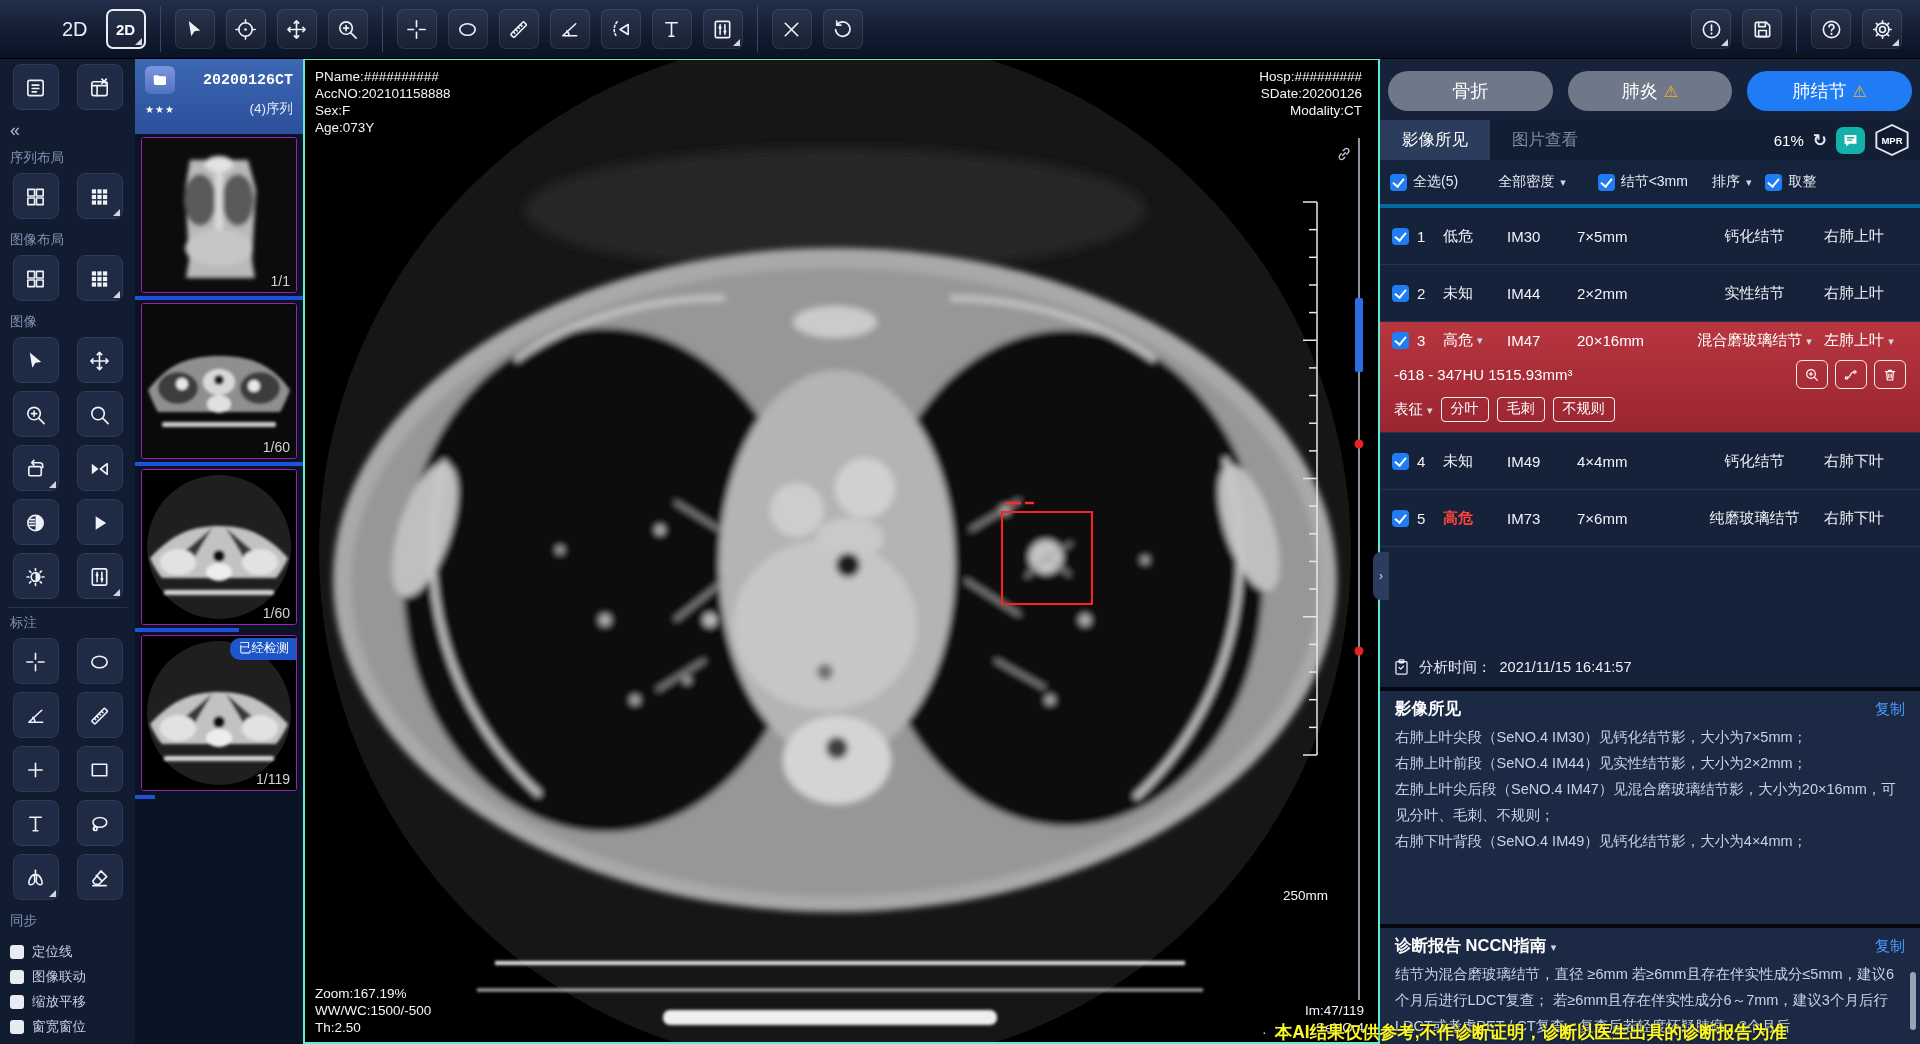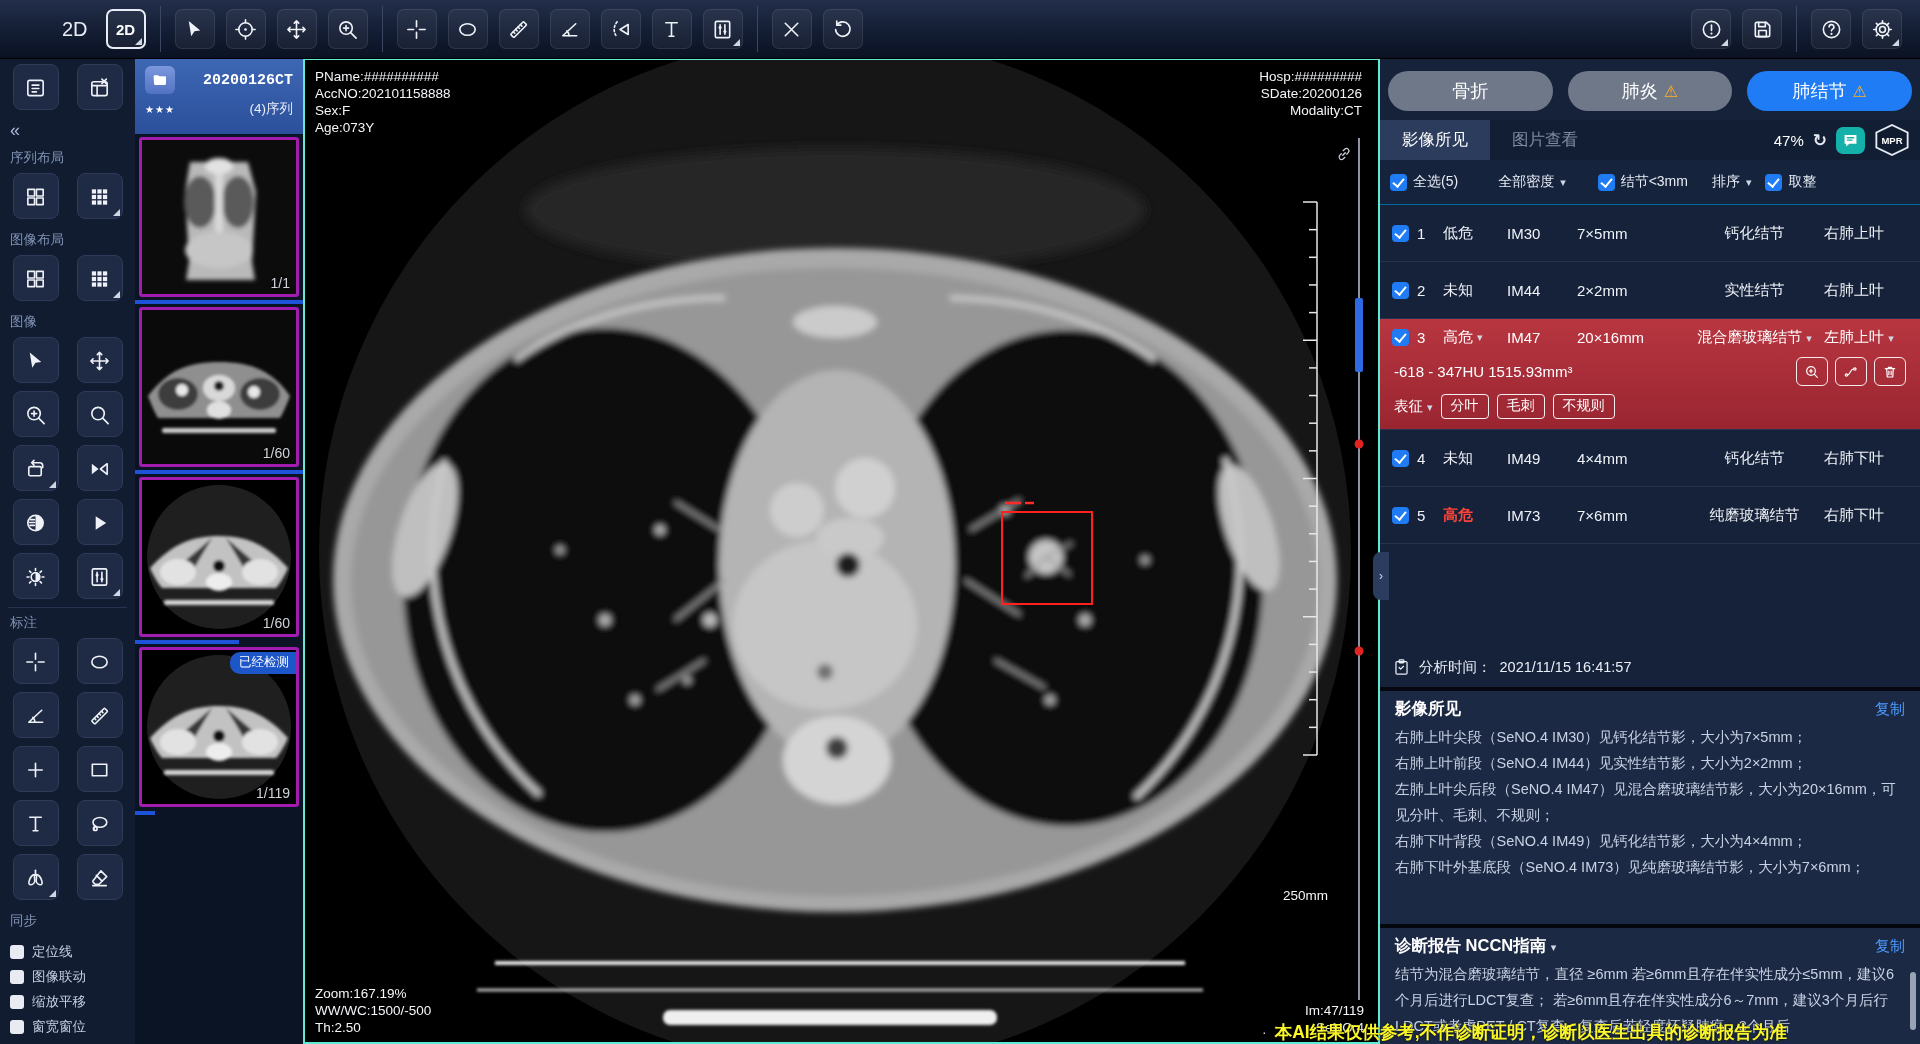--- a/index.html
+++ b/index.html
@@ -32,21 +32,21 @@
   #thumbs{position:absolute;top:58px;left:135px;width:168px;bottom:0;background:#0a1424;z-index:20;}
   #series-header{height:76px;background:linear-gradient(180deg,#3e68b4,#2b4f9b);padding:8px 10px;box-sizing:border-box;cursor:pointer;}
   #series-header .row1{display:flex;align-items:center;justify-content:space-between;font-family:Liberation Mono, monospace;}
   .folder-chip{width:30px;height:28px;border-radius:6px;background:#647fd0;background:linear-gradient(180deg,#7b97dd,#5272c2);display:flex;align-items:center;justify-content:center;}
   .folder-chip svg{width:18px;height:18px;}
   #series-title{font-size:15px;font-weight:bold;color:#fff;}
   #series-header .row2{display:flex;align-items:center;justify-content:space-between;margin-top:6px;}
   #series-stars{font-size:10px;color:#fff;letter-spacing:1px;}
   #series-count{font-size:13.5px;color:#e7ecf7;}
   .thumb-bar{height:4px;background:#1d53d8;margin:3px 0 0 0;}
-  .thumb-card{width:154px;height:154px;margin:3px auto 3px auto;border:3px solid #a21caf;border-radius:3px;background:#000;position:relative;cursor:pointer;overflow:hidden;}
+  .thumb-card{width:154px;height:154px;margin:3px auto 3px auto;border:1px solid #a21caf;border-radius:3px;background:#000;position:relative;cursor:pointer;overflow:hidden;}
   .thumb-card svg{width:100%;height:100%;display:block;}
   .thumb-label{position:absolute;right:6px;bottom:3px;font-size:14px;color:#cfd3da;text-shadow:0 0 3px #000;}
   .thumb-badge{position:absolute;right:0;top:2px;background:#1d56c8;color:#fff;font-size:12.5px;padding:2px 7px 3px 9px;border-radius:10px 0 0 10px;}
   
   #viewport{position:absolute;top:58px;left:303px;width:1077px;bottom:0;background:#000;border:2px solid #5eead4;box-sizing:border-box;z-index:10;}
   #ct-svg{position:absolute;left:0;top:0;width:100%;height:100%;}
   .ovl{position:absolute;font-size:13.5px;line-height:17px;color:#f3f5f8;text-shadow:0 1px 2px #000;z-index:12;}
   #ovl-tl{left:10px;top:8px;}
   #ovl-tr{right:16px;top:8px;text-align:right;}
   #ovl-bl{left:10px;bottom:6px;}
@@ -64,21 +64,21 @@
   #view-tabs{display:flex;align-items:center;height:40px;background:#121e33;}
   .vtab{height:40px;display:flex;align-items:center;padding:0 22px;font-size:16.5px;color:#7f8aa0;cursor:pointer;}
   .vtab.active{background:#2c3c5c;color:#fff;}
   #tabs-right{margin-left:auto;display:flex;align-items:center;gap:9px;margin-right:10px;}
   #progress-label{font-size:15px;color:#fff;}
   #refresh-icon{font-size:17px;color:#e4e9f2;font-weight:bold;cursor:pointer;}
   #report-chip{width:29px;height:27px;border-radius:7px;background:#14b1ab;display:flex;align-items:center;justify-content:center;cursor:pointer;}
   #report-chip svg{width:19px;height:19px;}
   #mpr-hex{width:36px;height:32px;clip-path:polygon(50% 0,96% 25%,96% 75%,50% 100%,4% 75%,4% 25%);background:#e8edf5;display:flex;align-items:center;justify-content:center;cursor:pointer;}
   #mpr-inner{width:32px;height:28px;clip-path:polygon(50% 0,96% 25%,96% 75%,50% 100%,4% 75%,4% 25%);background:#101b30;display:flex;align-items:center;justify-content:center;font-size:9.5px;font-weight:bold;color:#fff;}
-  #filter-row{display:flex;align-items:center;height:44px;background:#16233c;border-bottom:1px solid #0369a1;padding:0 10px;gap:14px;font-size:14px;color:#e6ebf4;}
+  #filter-row{display:flex;align-items:center;height:44px;background:#16233c;border-bottom:4px solid #0369a1;padding:0 10px;gap:14px;font-size:14px;color:#e6ebf4;}
   .fitem{display:flex;align-items:center;gap:6px;white-space:nowrap;cursor:pointer;}
   .caret{font-size:11px;color:#cfd6e4;}
   .cbx{width:17px;height:17px;border-radius:4px;background:#1f7cf5;position:relative;flex:0 0 auto;cursor:pointer;}
   .cbx::after{content:'';position:absolute;left:5px;top:2px;width:5px;height:9px;border:solid #fff;border-width:0 2px 2px 0;transform:rotate(40deg);}
   #nodule-list{flex:1;display:flex;flex-direction:column;overflow:hidden;}
   .nrow{display:flex;align-items:center;height:56px;padding:0 12px;border-bottom:1px solid #24334f;font-size:15px;color:#f0f3f8;cursor:pointer;}
   .nno{width:26px;margin-left:8px;}
   .nrisk{width:64px;display:flex;align-items:center;gap:4px;}
   .nrisk.red{color:#ff4438;font-weight:bold;}
   .nim{width:70px;}
@@ -804,21 +804,21 @@
     <div class="pill active">
         <span>肺结节</span>
         <span class="warn-glyph">⚠</span>
       </div>
   </div>
 
   <div id="view-tabs">
     <div class="vtab active">影像所见</div>
     <div class="vtab">图片查看</div>
     <div id="tabs-right">
-      <span id="progress-label">47%</span>
+      <span id="progress-label">61%</span>
       <span id="refresh-icon">↻</span>
       <div id="report-chip">
           <svg viewBox="0 0 24 24">
             <path d="M4.5 5h15v11h-9l-4 3.5V16h-2z" fill="#ffffff"></path>
             <path d="M8 8.5h8M8 11.5h6" stroke="#14b1ab" stroke-width="1.7" stroke-linecap="round"></path>
           </svg>
         </div>
       <div id="mpr-hex">
           <div id="mpr-inner">
             <span>MPR</span>
@@ -944,21 +944,20 @@
   <div class="section" id="findings-sec">
     <div class="sec-head">
       <span>影像所见</span>
       <span class="copy-link">复制</span>
     </div>
     <div class="sec-body">
       <div>右肺上叶尖段（SeNO.4 IM30）见钙化结节影，大小为7×5mm；</div>
       <div>右肺上叶前段（SeNO.4 IM44）见实性结节影，大小为2×2mm；</div>
       <div>左肺上叶尖后段（SeNO.4 IM47）见混合磨玻璃结节影，大小为20×16mm，可见分叶、毛刺、不规则；</div>
       <div>右肺下叶背段（SeNO.4 IM49）见钙化结节影，大小为4×4mm；</div>
-      <div>右肺下叶外基底段（SeNO.4 IM73）见纯磨玻璃结节影，大小为7×6mm；</div>
     </div>
   </div>
 
   <div class="section" id="report-sec">
     <div class="sec-head">
       <span><span>诊断报告 NCCN指南</span> <span class="caret">▾</span></span>
       <span class="copy-link">复制</span>
     </div>
     <div class="sec-body">结节为混合磨玻璃结节，直径 ≥6mm 若≥6mm且存在伴实性成分≤5mm，建议6个月后进行LDCT复查； 若≥6mm且存在伴实性成分6～7mm，建议3个月后行LDCT或考虑PET / CT复查；复查后若轻度怀疑肺癌，3个月后</div>
     <div id="scroll-thumb"></div>

